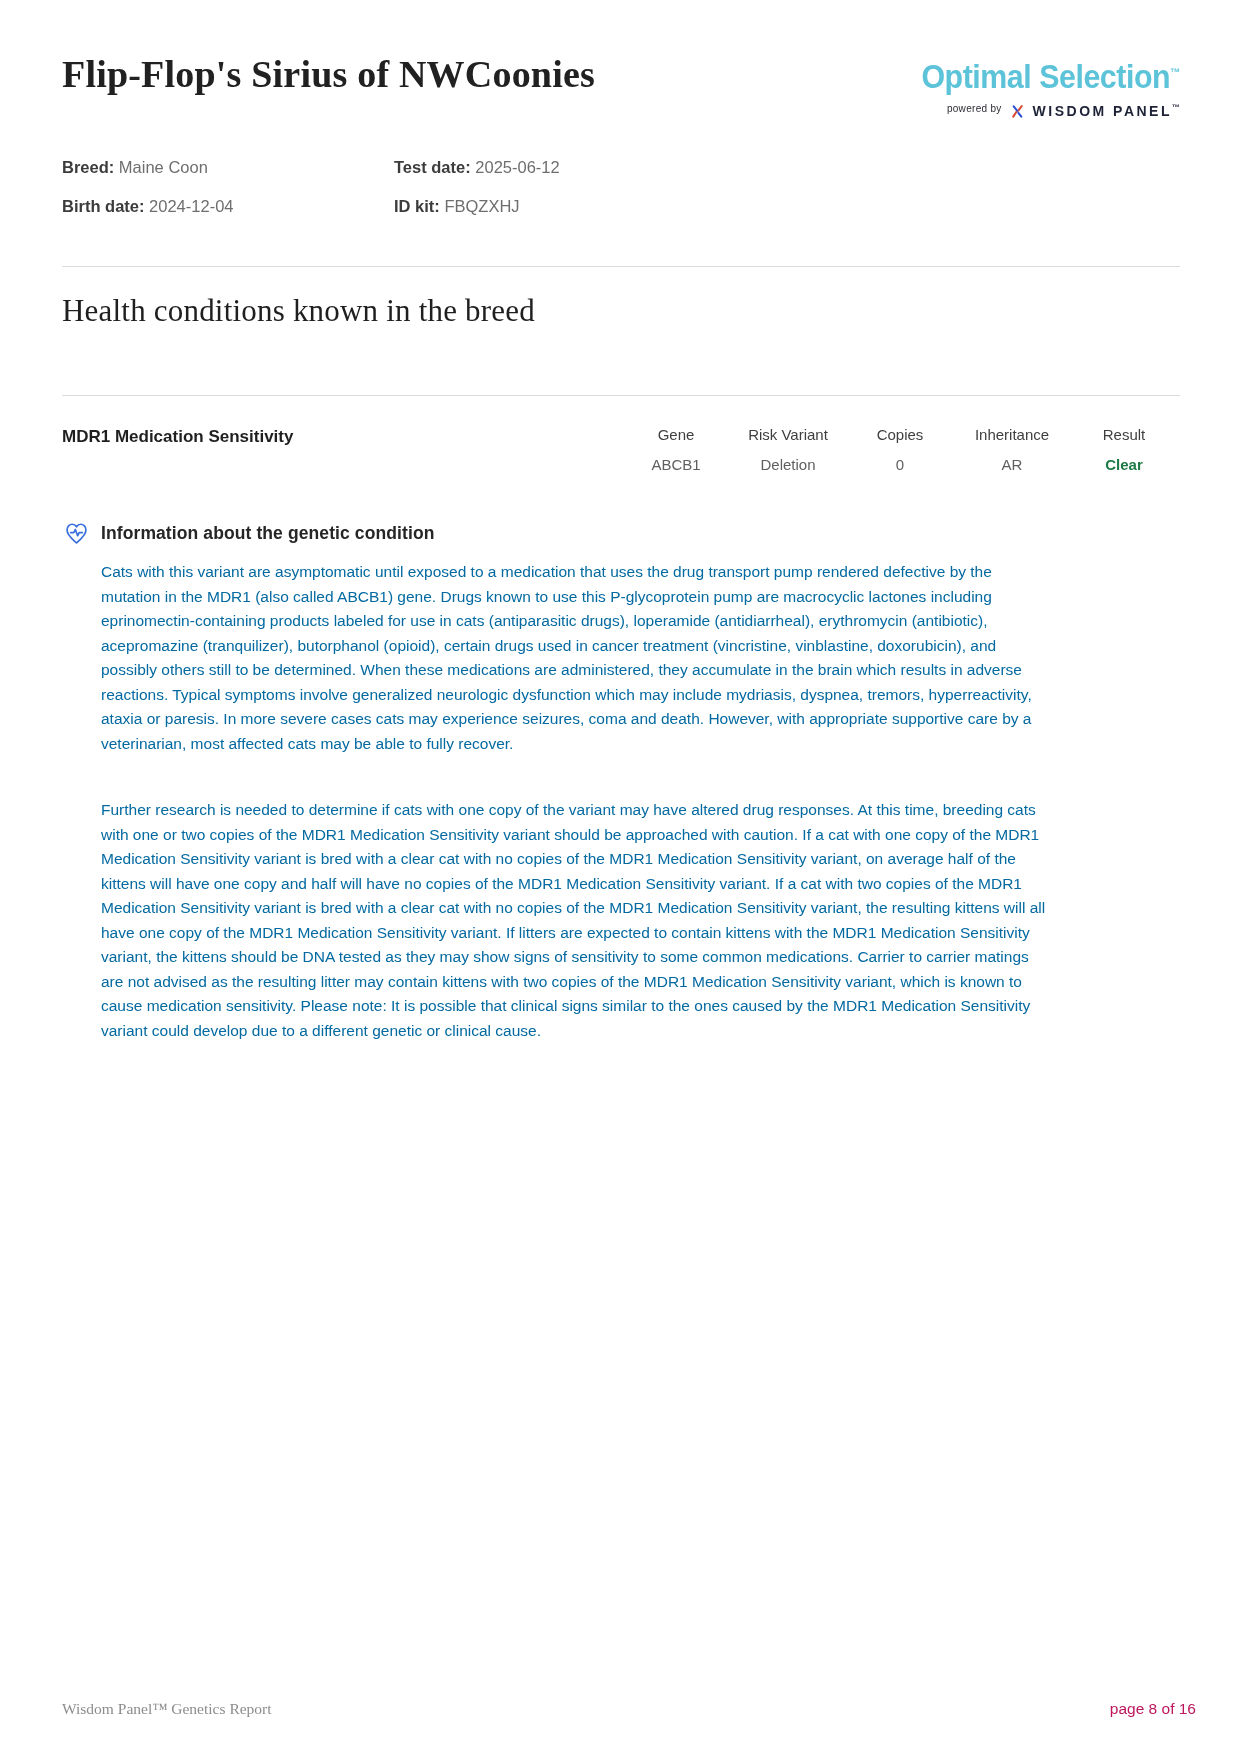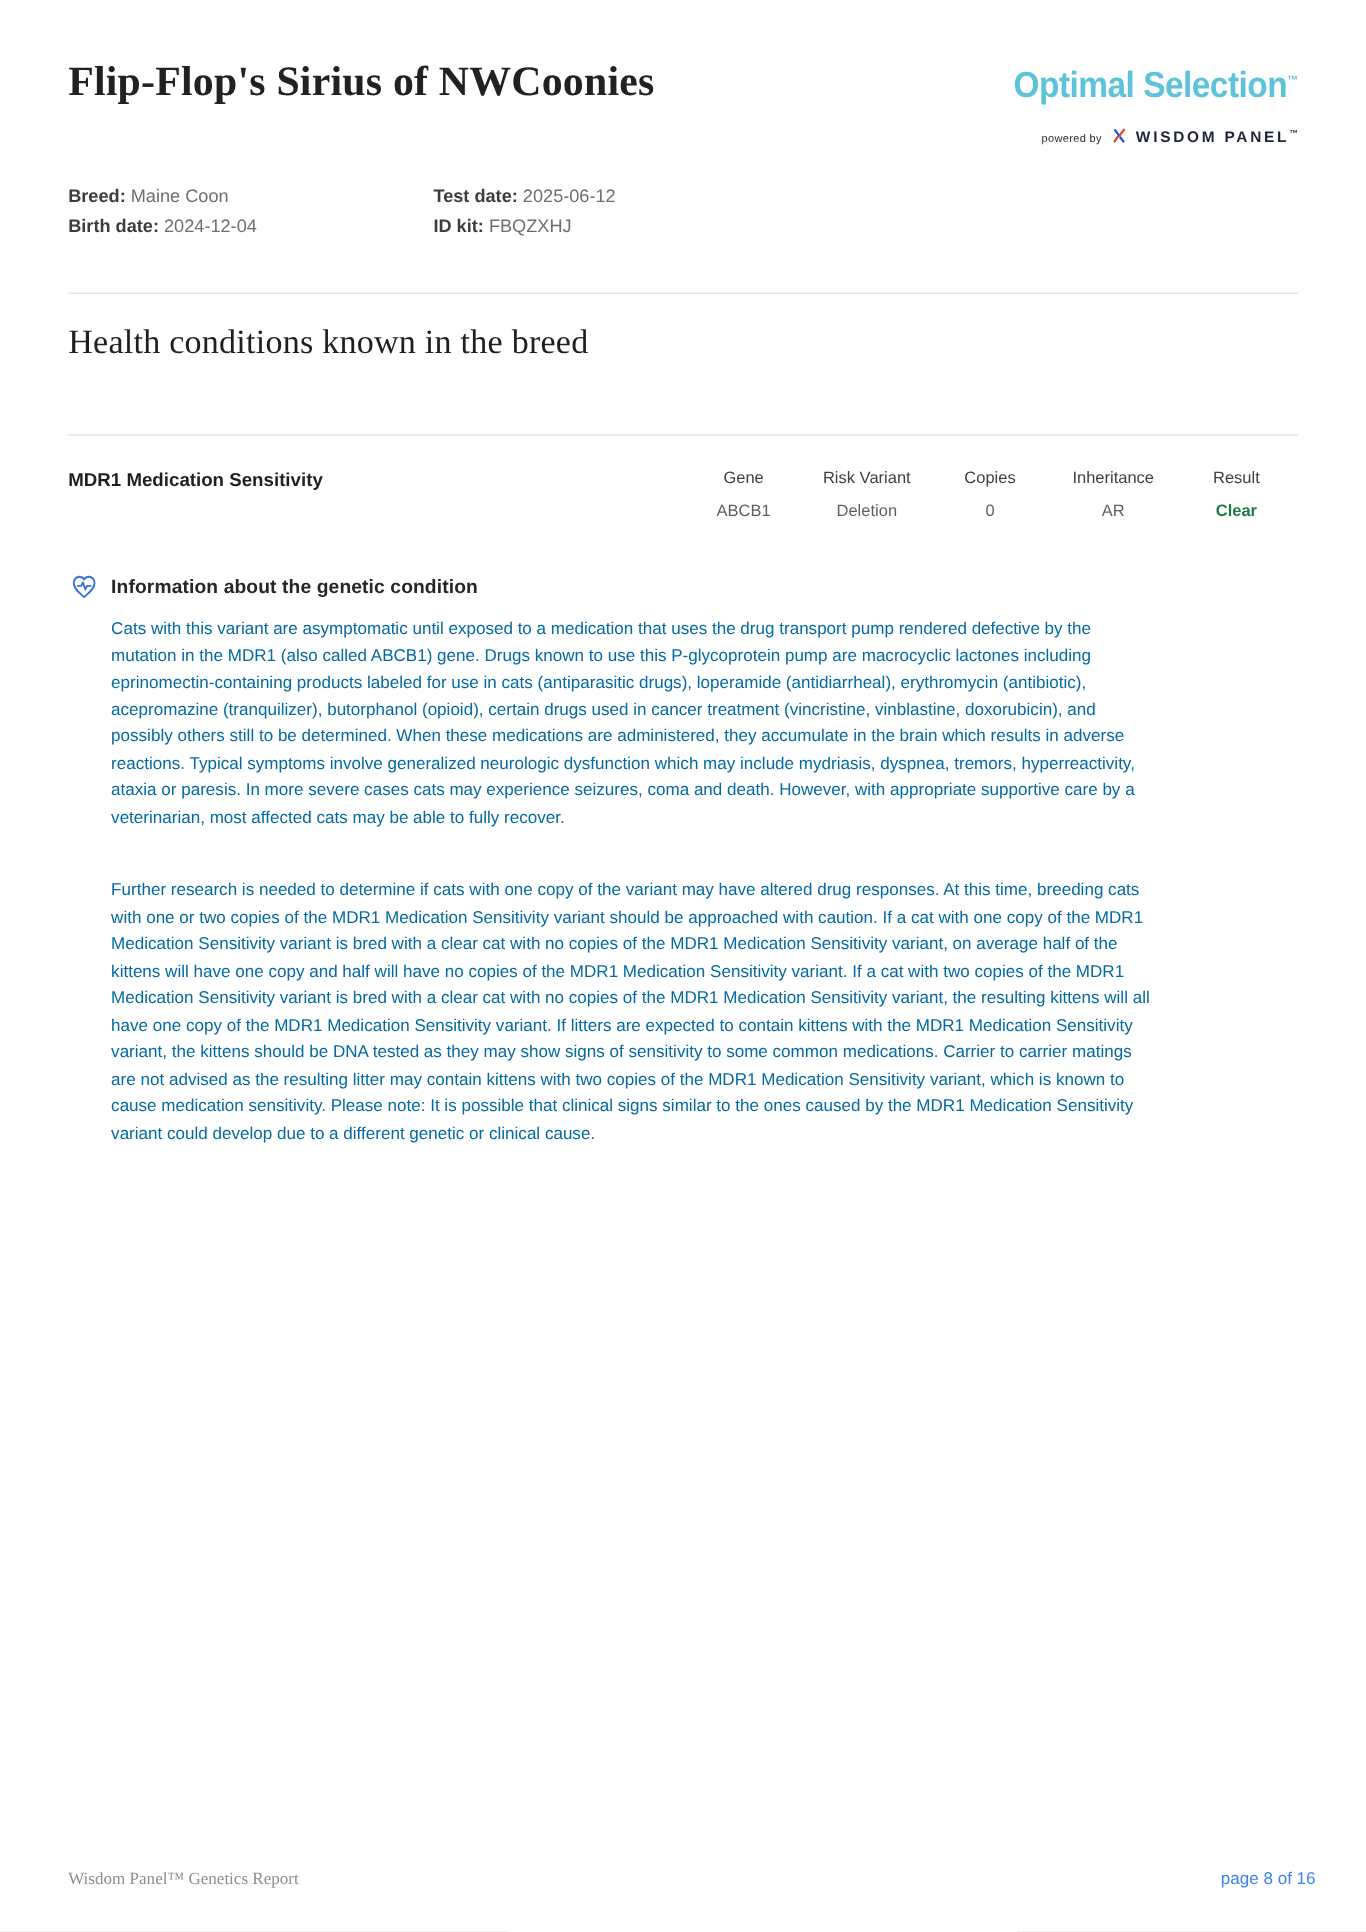--- a/index.html
+++ b/index.html
@@ -16,27 +16,27 @@
   .pet-title {
     font-family:"Liberation Serif", serif; font-size:38px; font-weight:700;
     color:#212121; letter-spacing:0.2px; line-height:1.1;
   }
   .logo-block { text-align:right; padding-top:4px; }
   .logo-main {
     font-family:"Liberation Sans", sans-serif; font-weight:700; font-size:33px;
     color:#5cc3d9; letter-spacing:-0.5px; display:inline-block; transform:scaleX(.92); transform-origin:right;
   }
   .logo-main sup { font-size:11px; vertical-align:super; }
-  .logo-sub { display:flex; align-items:flex-end; justify-content:flex-end; gap:7px; margin-top:19px; }
+  .logo-sub { display:flex; align-items:flex-start; justify-content:flex-end; gap:7px; margin-top:7px; }
   .powered-by { font-size:10px; color:#2a2a33; letter-spacing:0.3px; }
   .wp-name { font-size:14px; font-weight:700; color:#1e2236; letter-spacing:2.5px; }
   .wp-name sup { font-size:8px; letter-spacing:0; }
 
   .meta-grid {
-    margin-top:38px; display:grid; grid-template-columns:332px auto; row-gap:8px; font-size:16.5px;
+    margin-top:38px; display:grid; grid-template-columns:332px auto; row-gap:20px; font-size:16.5px;
   }
   .meta-item .lbl { font-weight:700; color:#3c3c3c; }
   .meta-item .val { color:#6e6e6e; }
 
   .rule { border:none; border-top:1px solid #dcdcdc; margin-top:50px; }
 
   
   .section-title {
     font-family:"Liberation Serif", serif; font-weight:400; font-size:31px;
     color:#1f1f1f; margin-top:26px; letter-spacing:0.2px;
@@ -61,21 +61,21 @@
     margin-top:13px; margin-left:39px; width:950px;
     font-size:15.5px; line-height:24.5px; color:#0369a1;
   }
 
   
   .footer {
     position:absolute; left:62px; right:46px; bottom:38px;
     display:flex; justify-content:space-between; align-items:baseline;
   }
   .footer-left { font-family:"Liberation Serif", serif; font-size:15.5px; color:#8d8d8d; }
-  .footer-right { font-size:15.5px; color:#3b82f6; }
+  .footer-right { font-size:15.5px; color:#be185d; }
 </style>
 </head>
 <body>
 
 <div class="page">
   <div class="content">
 
     <div class="top-row">
       <h1 class="pet-title">Flip-Flop's Sirius of NWCoonies</h1>
 

